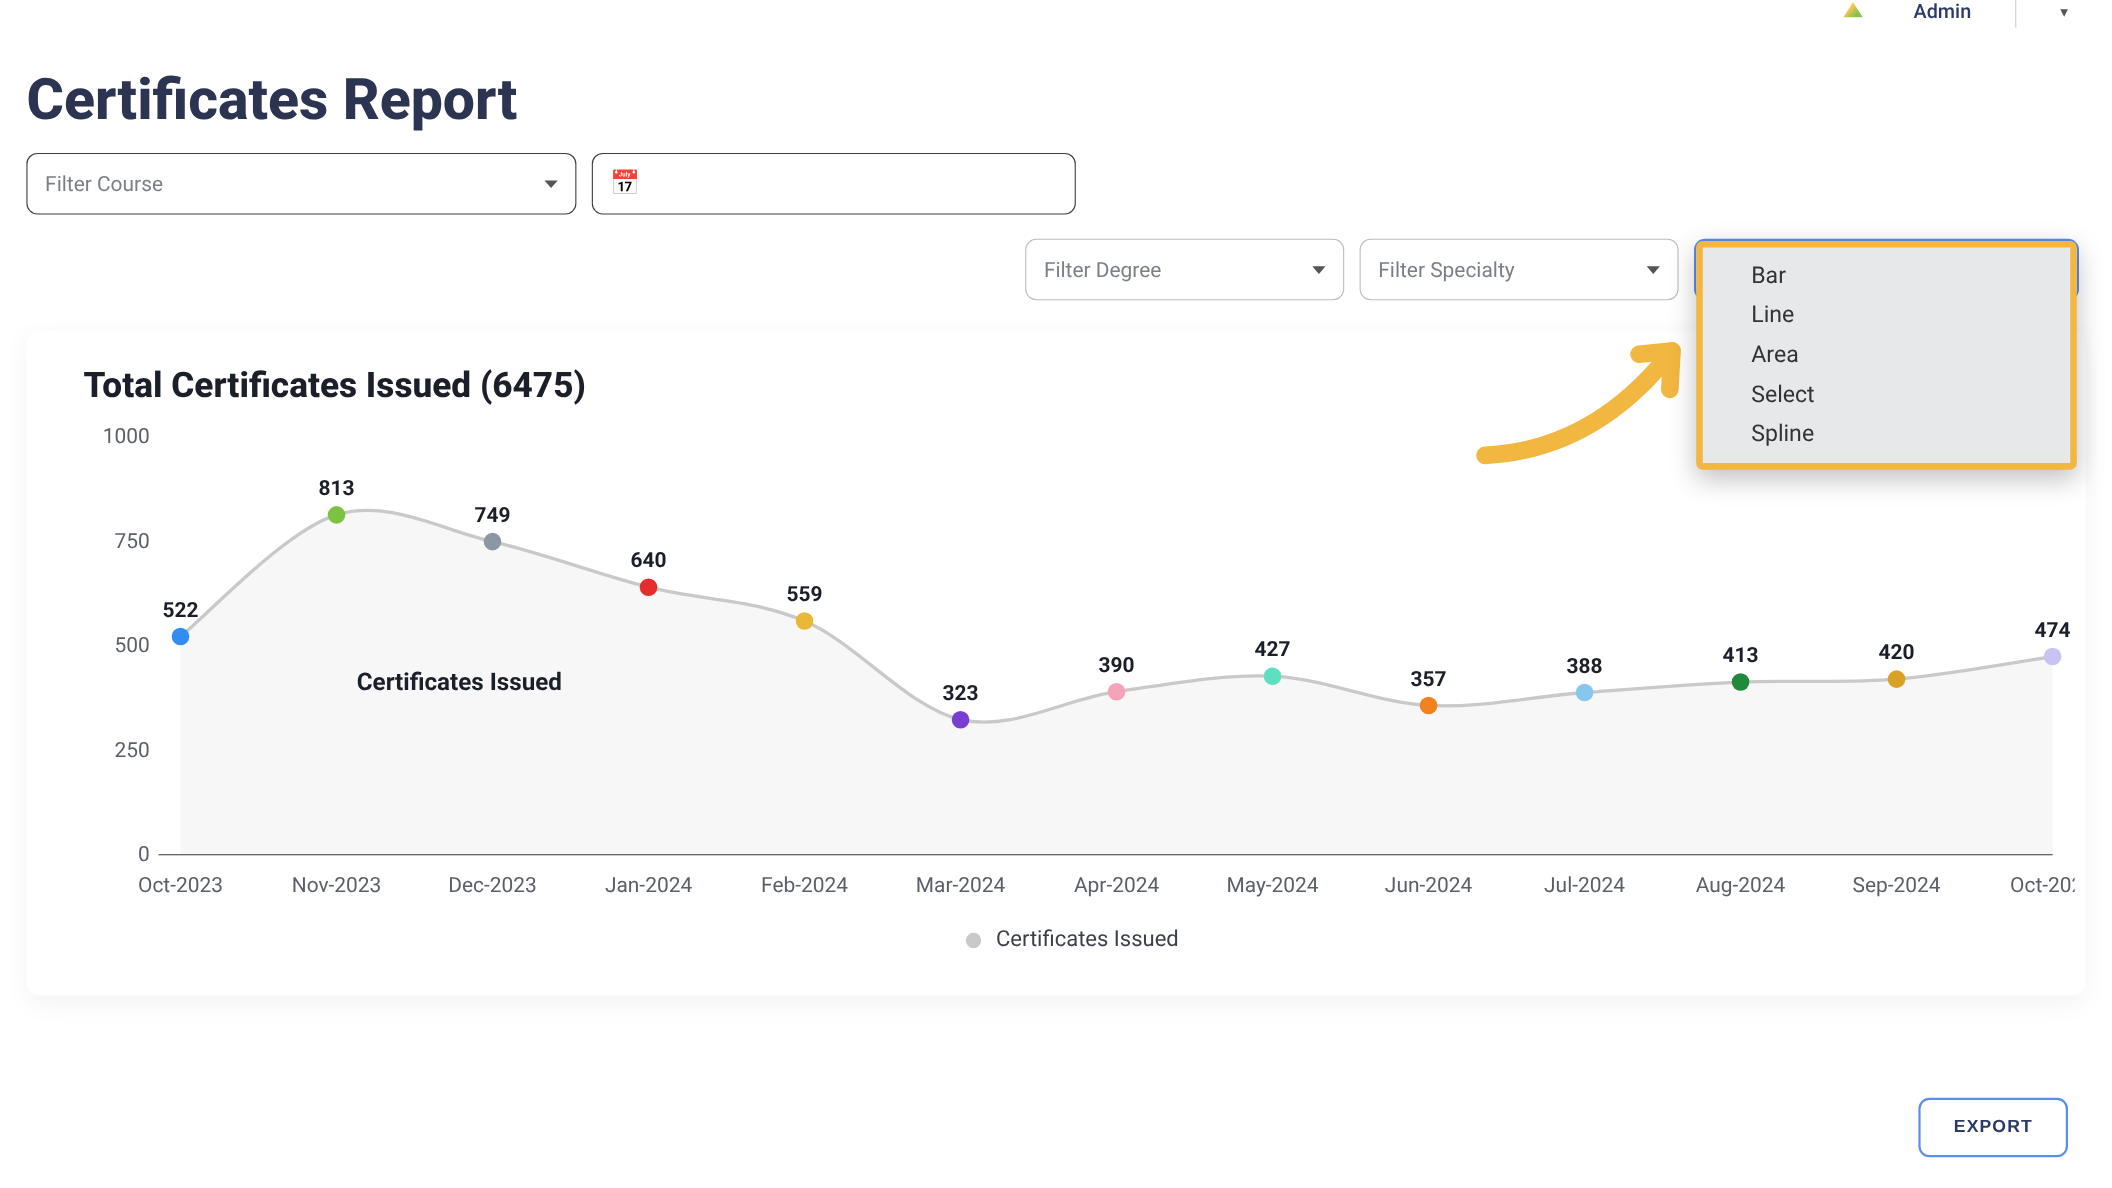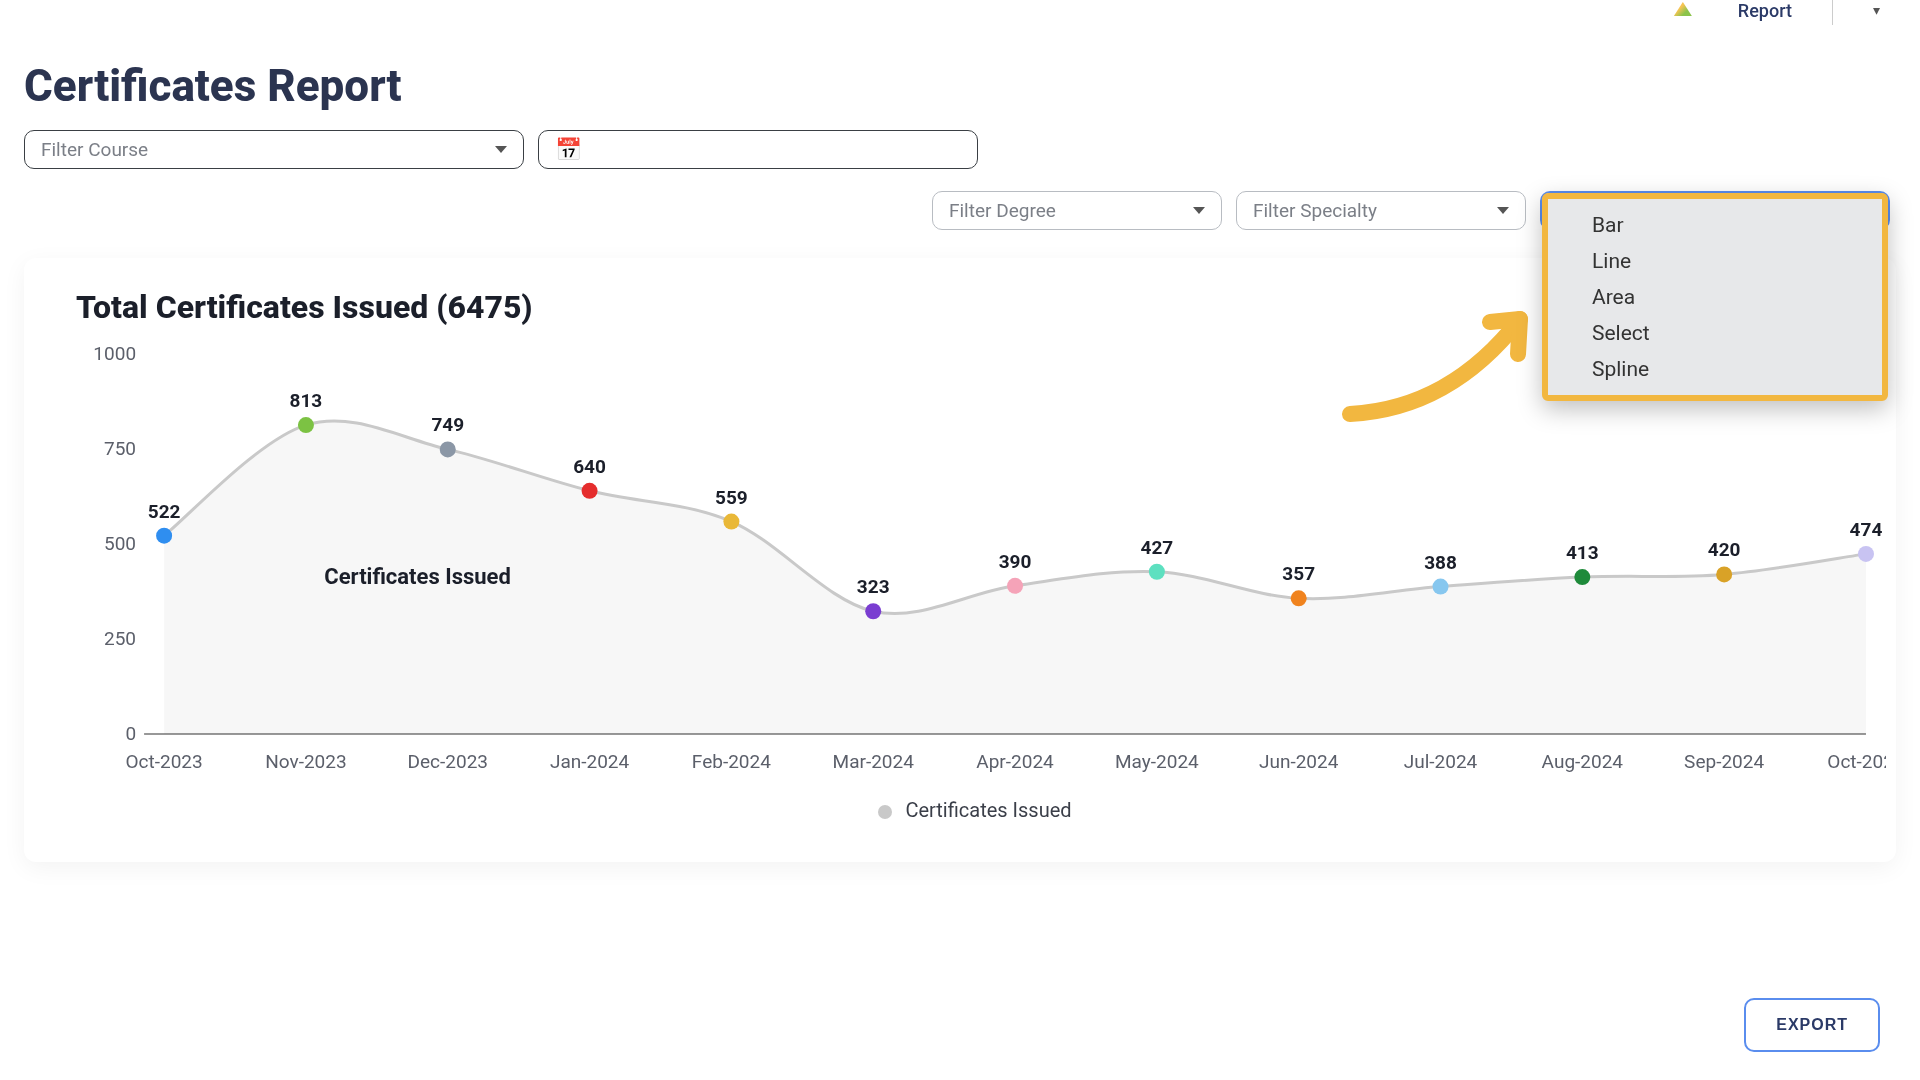--- a/index.html
+++ b/index.html
@@ -28,32 +28,32 @@
     clip-path: polygon(20% 80%,50% 10%,80% 80%);
   }
   .topbar .user { display:flex; align-items:center; gap:8px; font-weight:500; }
   .topbar .divider { width:1px; height:30px; background:#ccc; }
   .topbar .caret { font-size:14px; color:#555; }
 
   .page {
     padding: 60px 24px 0 24px;
   }
   .page-title {
-    font-size: 44px;
+    font-size: 52px;
     font-weight: 800;
     color: #2b3450;
     margin-bottom: 18px;
   }
   .filter-row1 {
     display: flex;
     gap: 14px;
     margin-bottom: 22px;
   }
   .select, .date-input, .select-sm {
-    height: 39px;
+    height: 56px;
     border: 1.5px solid #3a3f44;
     border-radius: 10px;
     background: #fff;
     display: flex;
     align-items: center;
     padding: 0 16px;
     font-size: 19px;
     color: #7b7f87;
     cursor: pointer;
     position: relative;
@@ -158,21 +158,21 @@
     border-radius: 10px;
     cursor:pointer;
   }
 </style>
 </head>
 <body>
 
 <div class="topbar">
   <div class="logo"></div>
   <div class="user">
-    <span>Report</span>
+    <span>Admin</span>
   </div>
   <div class="divider"></div>
   <span class="caret">▾</span>
 </div>
 
 <div class="page">
   <h1 class="page-title">Certificates Report</h1>
 
   <div class="filter-row1">
     <div class="select">

